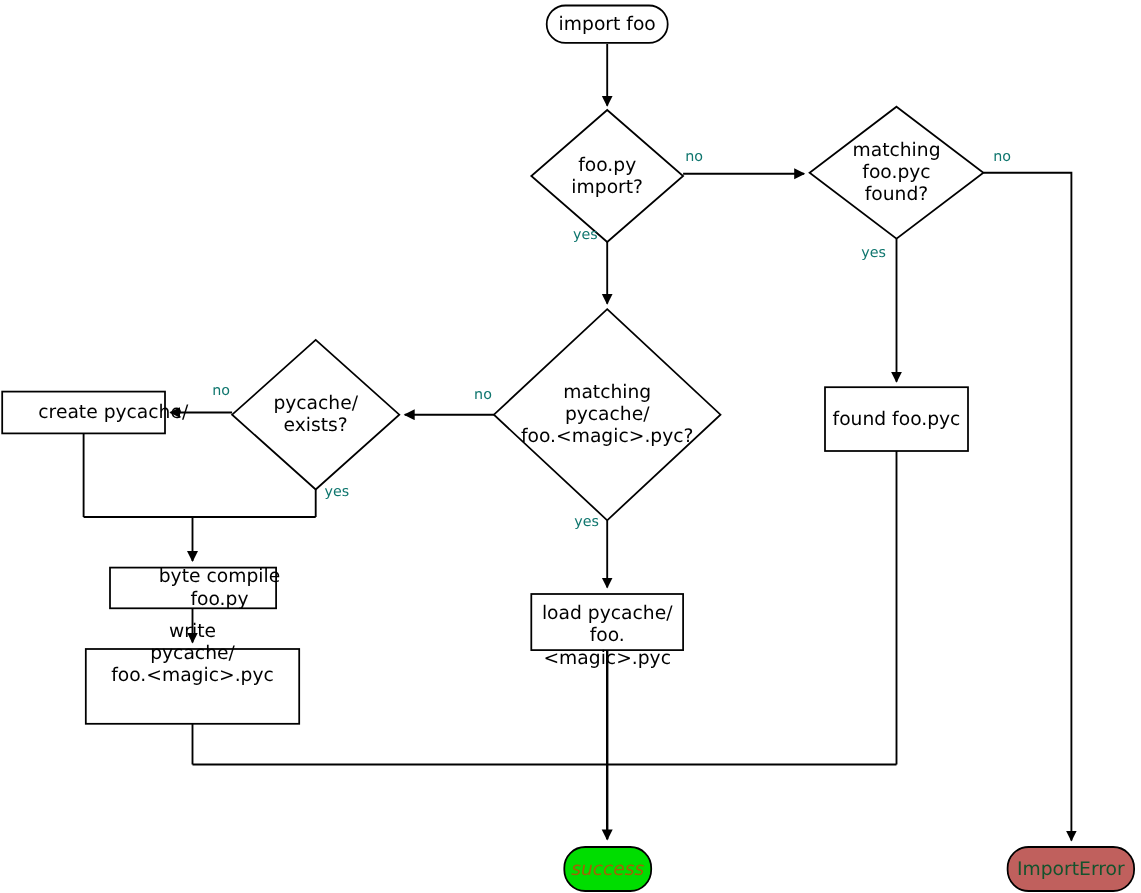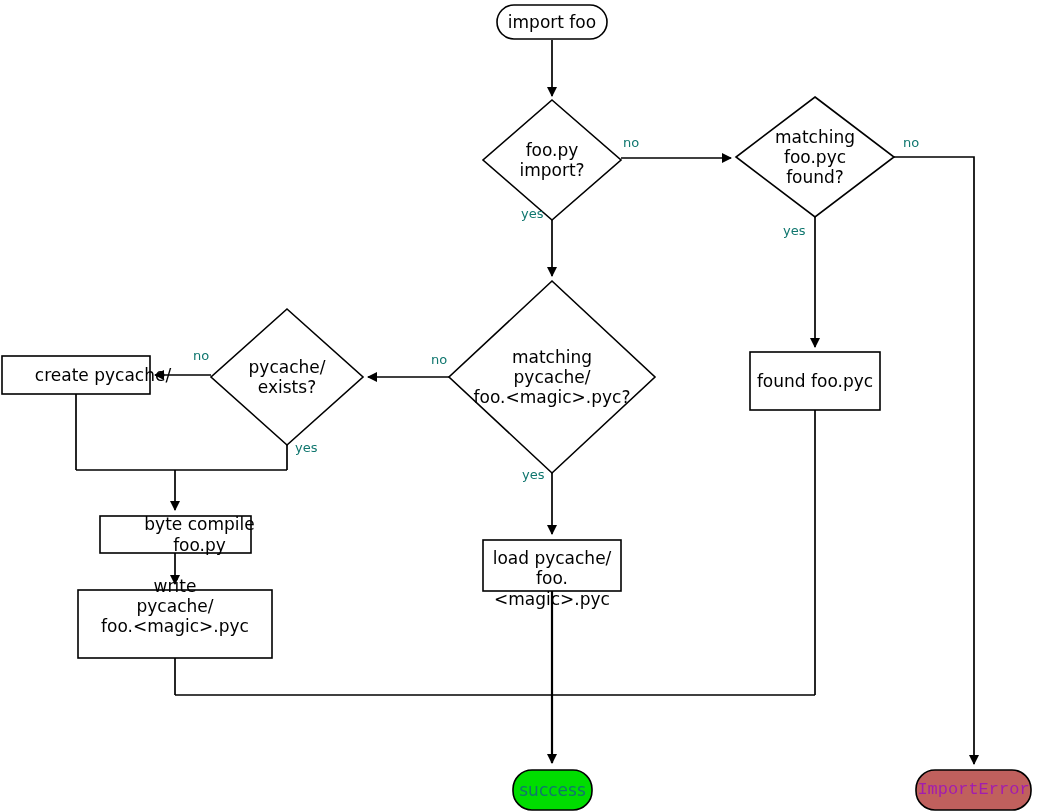--- a/index.html
+++ b/index.html
@@ -25,22 +25,22 @@
     display: flex;
     align-items: center;
     justify-content: center;
     text-align: center;
     white-space: pre-line;
     font-size: 17px;
     line-height: 1.18;
     color: #000000;
     pointer-events: none;
   }
-  .node-label.terminal-success { color: #0f766e; }
-  .node-label.terminal-error   { color: #a21caf; font-family: Liberation Mono, monospace; }
+  .node-label.terminal-success { color: #a16207; font-style: italic; }
+  .node-label.terminal-error   { color: #14532d; }
   .edge-label {
     position: absolute;
     font-size: 13px;
     color: #0f766e;
     pointer-events: none;
   }
 </style>
 </head>
 <body>
 
@@ -98,21 +98,21 @@
   <div class="node-label" style="left:467px; top:345px; width:170px; height:64px;">matching
 pycache/
 foo.&lt;magic&gt;.pyc?</div>
   <div class="node-label" style="left:222px; top:347px; width:130px; height:60px;">pycache/
 exists?</div>
   <div class="node-label" style="left:2px;   top:356px; width:148px; height:38px;margin-left:27px;">create pycache/</div>
   <div class="node-label" style="left:750px; top:352px; width:130px; height:58px;">found foo.pyc</div>
   <div class="node-label" style="left:100px; top:516px; width:151px; height:37px;margin-left:24px;">byte compile foo.py</div>
   <div class="node-label" style="left:483px; top:553px; width:138px; height:51px;">load pycache/
 foo.&lt;magic&gt;.pyc</div>
-  <div class="node-label" style="left:78px;  top:572px; width:194px; height:68px;">write
+  <div class="node-label" style="left:78px;  top:560px; width:194px; height:68px;">write
 pycache/
 foo.&lt;magic&gt;.pyc</div>
   <div class="node-label terminal-success" style="left:513px; top:770px; width:79px;  height:40px;">success</div>
   <div class="node-label terminal-error" style="left:916px; top:770px; width:115px; height:40px;">ImportError</div>
 
   <span class="edge-label" style="left:623px; top:135px;">no</span>
   <span class="edge-label" style="left:521px; top:206px;">yes</span>
   <span class="edge-label" style="left:903px; top:135px;">no</span>
   <span class="edge-label" style="left:783px; top:223px;">yes</span>
   <span class="edge-label" style="left:431px; top:352px;">no</span>

